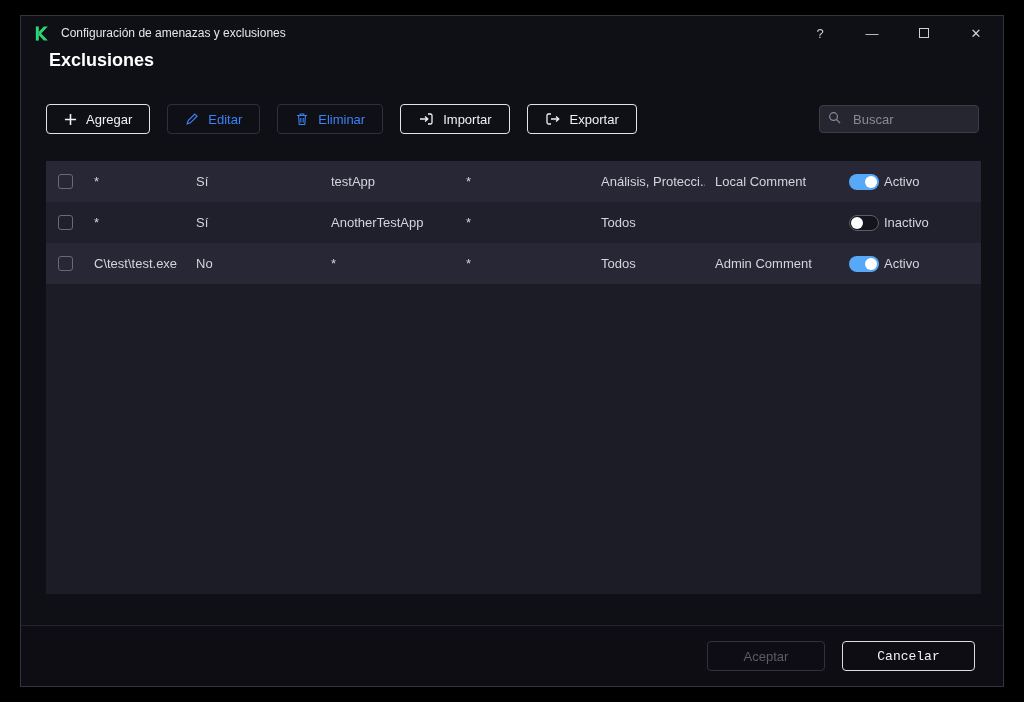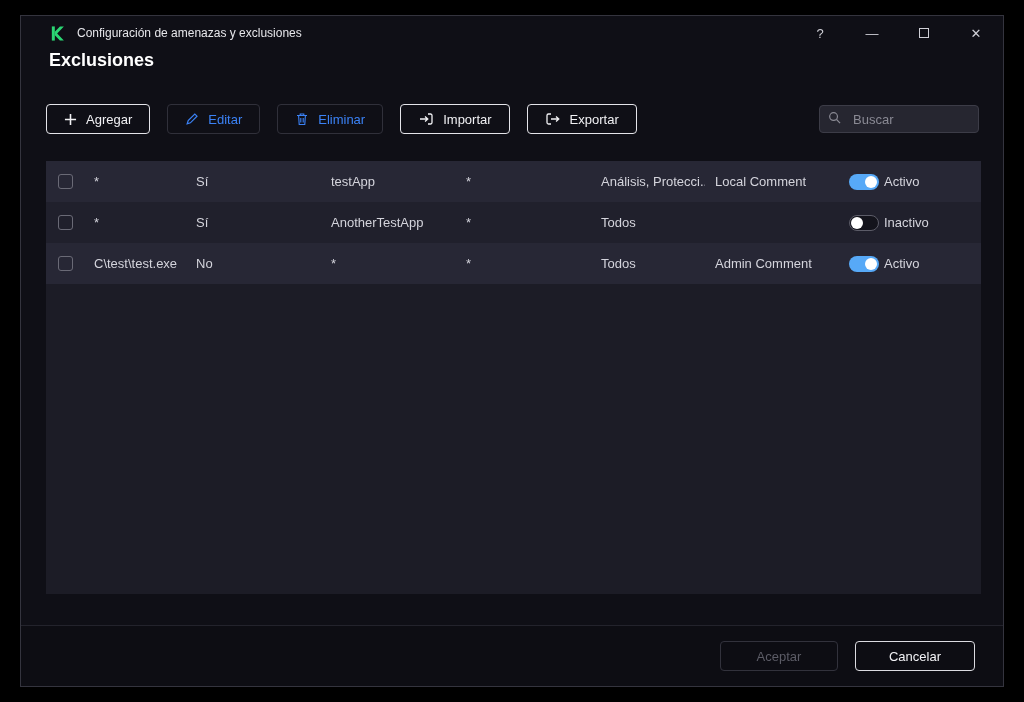--- a/index.html
+++ b/index.html
@@ -4,21 +4,21 @@
 <style>
   * { margin:0; padding:0; box-sizing:border-box; }
   html,body { width:1024px; height:702px; background:#000; font-family:"Liberation Sans", sans-serif; overflow:hidden; }
 
   .window {
     position:absolute; left:20px; top:15px; width:984px; height:672px;
     background:#0f0f16; border:1px solid #34343e; color:#d8d8de;
   }
 
   
-  .titlebar { position:absolute; top:0; left:0; right:0; height:34px; display:flex; align-items:center; padding:0 12px;margin-left:16px; }
+  .titlebar { position:absolute; top:0; left:0; right:0; height:34px; display:flex; align-items:center; padding:0 12px; }
   .logo { width:18px; height:18px; margin-right:10px; display:flex; align-items:center; }
   .titlebar-title { font-size:12px; color:#e6e6ea; }
   .win-controls { margin-left:auto; display:flex; align-items:center; gap:34px; padding-right:6px; }
   .win-btn { width:18px; height:18px; display:flex; align-items:center; justify-content:center; color:#cfcfd6; font-size:13px; cursor:default; }
   .maxbox { width:10px; height:10px; border:1px solid #cfcfd6; }
 
   
   .page-title { position:absolute; left:28px; top:34px; font-size:18px; font-weight:bold; color:#ffffff; }
 
   
@@ -50,21 +50,21 @@
   .toggle .knob { width:12px; height:12px; border-radius:50%; background:#fff; position:absolute; top:2px; }
   .toggle.on .knob { right:2px; }
   .toggle.off .knob { left:1px; top:1px; }
 
   .scrollthumb { position:absolute; right:1px; top:2px; width:5px; height:34px; background:#55555f; border-radius:3px; }
 
   
   .footer { position:absolute; left:0; right:0; bottom:0; height:61px; background:#0d0d13; border-top:1px solid #23232c; display:flex; align-items:center; justify-content:flex-end; gap:17px; padding-right:28px; }
   .fbtn { height:30px; border-radius:4px; font-size:13px; display:flex; align-items:center; justify-content:center; background:transparent; }
   .fbtn.accept { width:118px; border:1px solid #32323c; color:#5c5c66; }
-  .fbtn.cancel { width:120px; border:1px solid #dcdce1; color:#f2f2f5; }
+  .fbtn.cancel { width:133px; border:1px solid #dcdce1; color:#f2f2f5;font-family:Liberation Mono, monospace; }
 </style>
 </head>
 <body>
 
 <div class="window">
 
   <div class="titlebar">
     <span class="logo">
       <svg width="17" height="17" viewBox="0 0 24 24">
           <path d="M4 2h4.2v20H4z" fill="#2bd673"></path>

